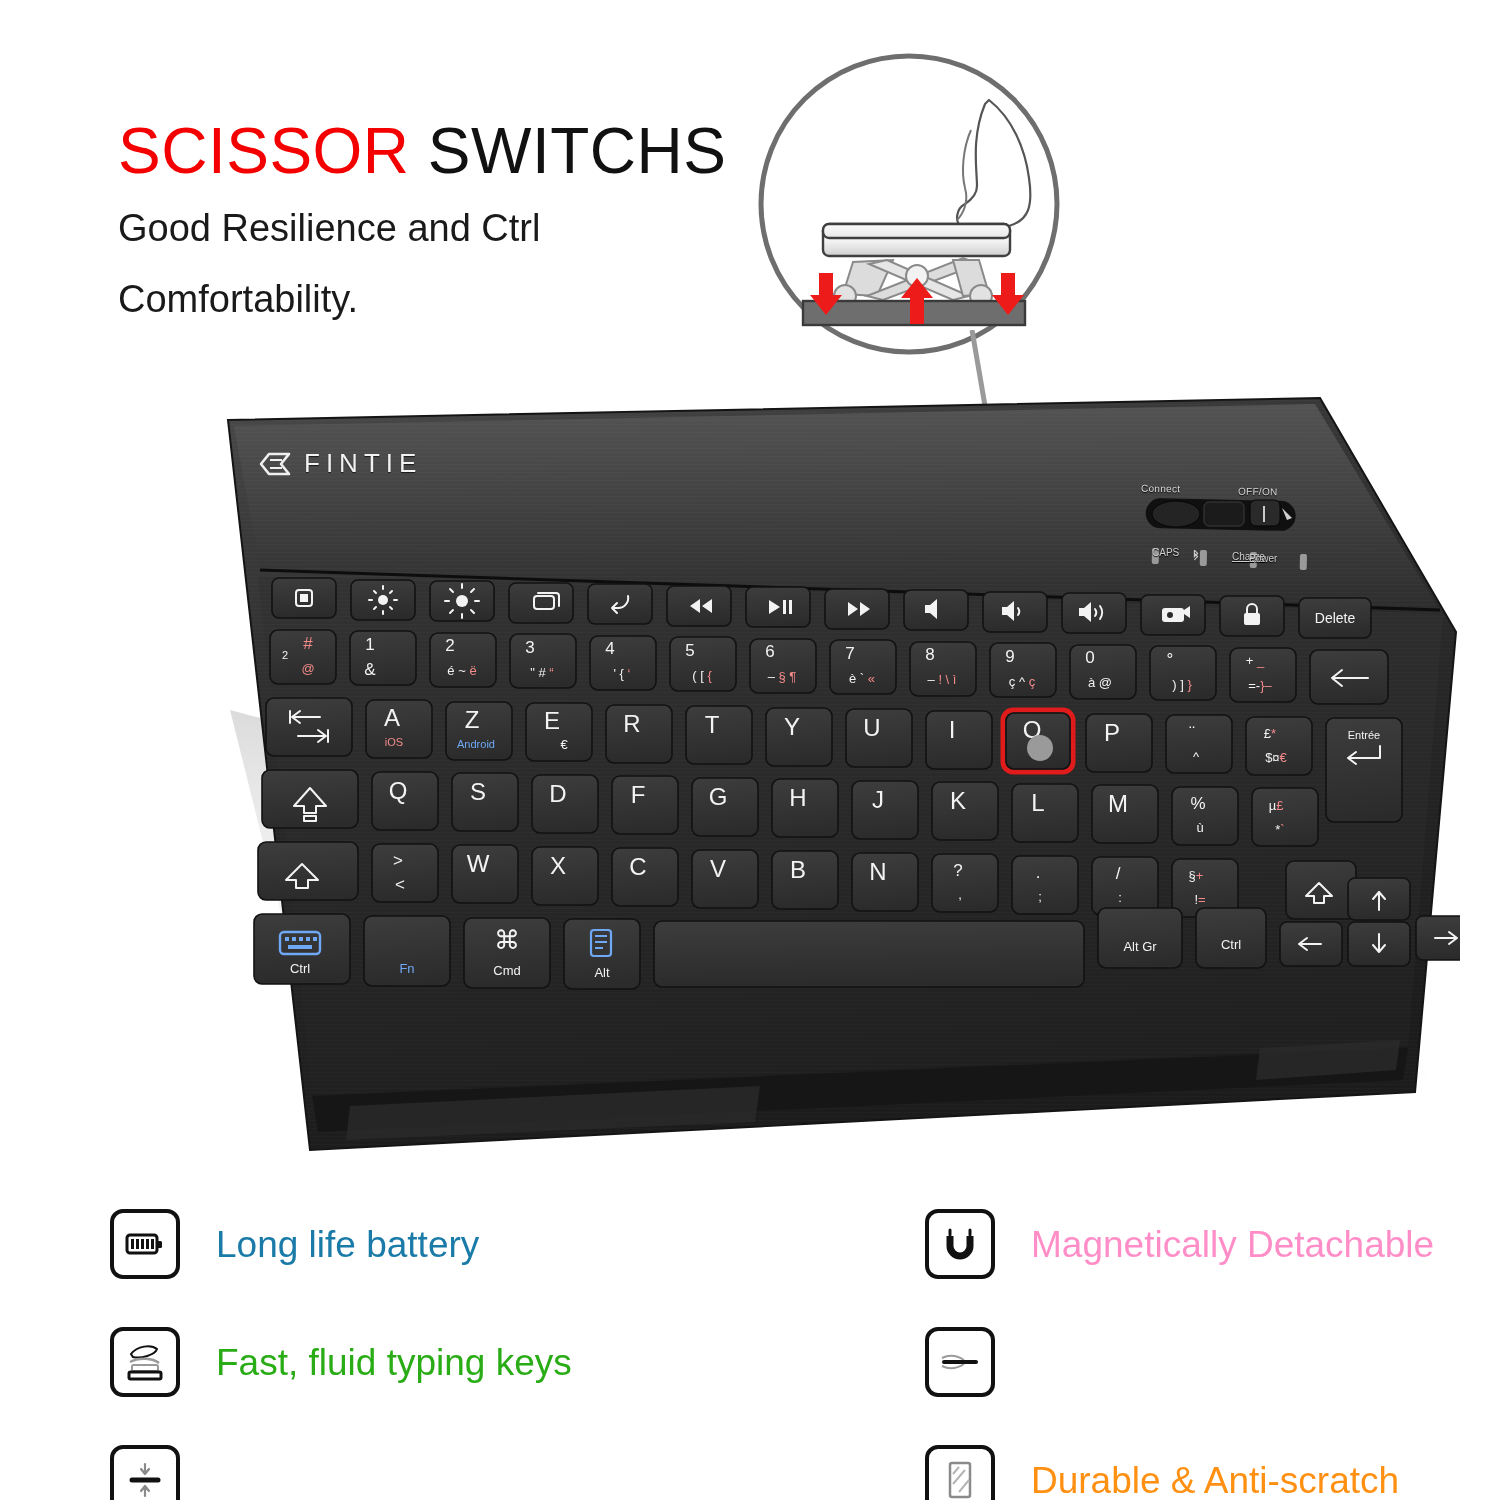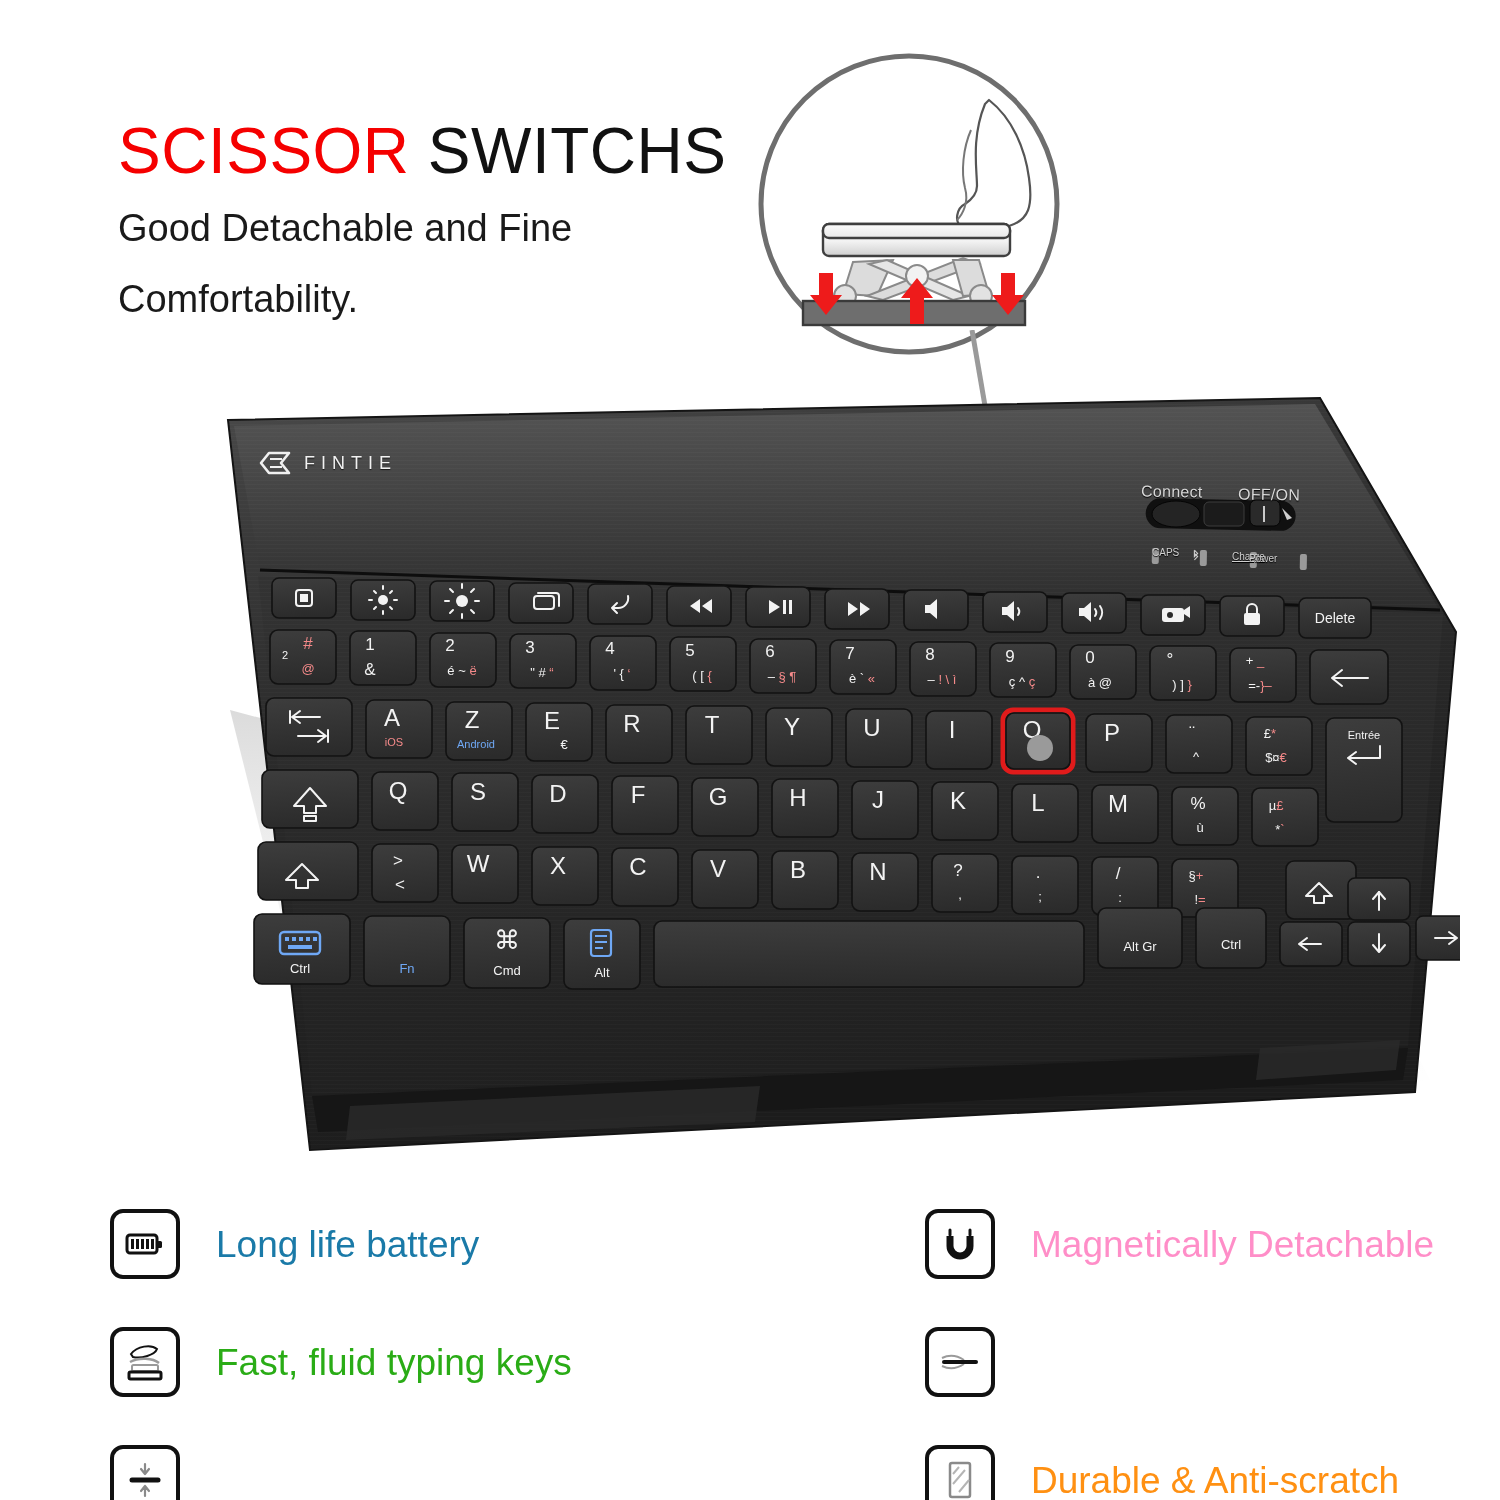--- a/index.html
+++ b/index.html
@@ -27,25 +27,25 @@
 
   
   .keyboard{position:absolute;left:200px;top:380px;width:1260px;height:800px;}
   .keyboard svg{width:100%;height:100%;display:block;}
 
   .kbd-overlay{position:absolute;left:200px;top:380px;width:1260px;height:800px;pointer-events:none;}
 
   
   .brand{position:absolute;left:258px;top:448px;display:flex;align-items:center;gap:12px;}
   .brand .mark{width:34px;height:30px;}
-  .brand .word{color:#f2f2f2;font-size:18px;letter-spacing:6px;font-weight:400;
+  .brand .word{color:#f2f2f2;font-size:26px;letter-spacing:6px;font-weight:400;
      text-shadow:0 1px 1px rgba(0,0,0,.7);}
 
   
-  .sw-label{position:absolute;color:#d8d8d8;font-size:16px;letter-spacing:.3px;
+  .sw-label{position:absolute;color:#d8d8d8;font-size:10px;letter-spacing:.3px;
     text-shadow:0 1px 1px #000;}
   .led-label{position:absolute;color:#cfcfcf;font-size:10px;text-shadow:0 1px 1px #000;}
 
   
   .features{position:absolute;left:110px;top:1185px;width:1360px;
      display:grid;grid-template-columns:815px 545px;grid-auto-rows:118px;}
   .feat{display:flex;align-items:center;gap:36px;}
   .feat .box{width:62px;height:62px;border:4px solid #111;border-radius:13px;
      background:#fff;flex:0 0 auto;display:flex;align-items:center;justify-content:center;overflow:hidden;}
   .feat .box svg{display:block;}
@@ -53,21 +53,21 @@
 </style>
 </head>
 <body>
 
 <div class="stage">
 
   <div class="headline">
     <div class="title">
       <span class="hl">SCISSOR</span><span class="rest"> SWITCHS</span>
     </div>
-    <div class="sub">Good Detachable and Fine</div>
+    <div class="sub">Good Resilience and Ctrl</div>
     <div class="sub">Comfortability.</div>
   </div>
 
   <div class="inset">
     <svg viewBox="0 0 305 400">
       <circle cx="152" cy="196" r="148" fill="#ffffff" stroke="#6e6e6e" stroke-width="5"></circle>
 
       <g fill="#ffffff" stroke="#555" stroke-width="2.2" stroke-linejoin="round">
         <path d="M232 92 C255 110 268 140 272 170 C276 198 272 212 252 218 L206 220
                  C196 214 200 200 208 196 C214 192 220 186 220 178

